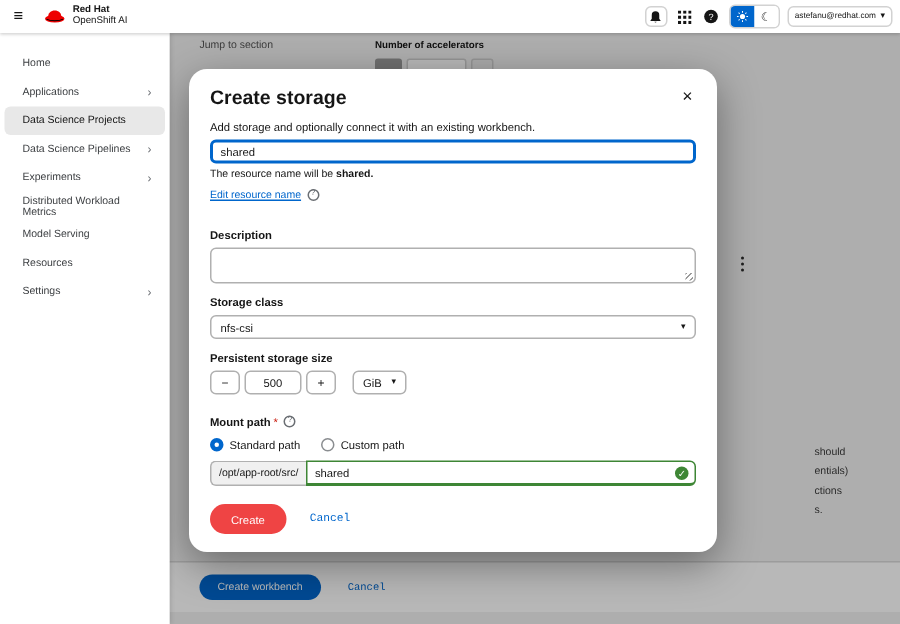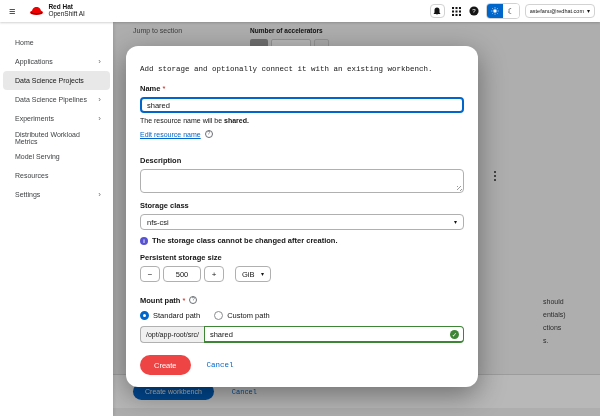--- a/index.html
+++ b/index.html
@@ -53,21 +53,21 @@
   .link { color:#0066cc; font-size:7px; text-decoration:none; cursor:pointer; background:none; border:none; font-family:Liberation Mono, monospace; }
 
   .overlay { position:absolute; top:22px; left:113px; right:0; bottom:0; background:rgba(0,0,0,.28); z-index:5; }
 
   
   .modal { position:absolute; left:126px; top:46px; width:352px; background:#fff; border-radius:12px;
            box-shadow:0 8px 28px rgba(0,0,0,.4); z-index:10; padding:11px 14px 12px; }
   .modal-title-row { display:flex; justify-content:space-between; align-items:flex-start; }
   .modal-title { font-size:13px; font-weight:bold; color:#151515; }
   .modal-close { font-size:9px; color:#151515; background:none; border:none; cursor:pointer; font-family:inherit; padding:2px; }
-  .modal-sub { font-size:7.5px; color:#151515; margin-top:8px;font-family:Liberation Mono, monospace; }
+  .modal-sub { font-size:7.5px; color:#151515; margin-top:8px; }
   .f-label { display:block; font-size:7.5px; font-weight:bold; color:#151515; }
   .req { color:#c9190b; margin-left:2px; font-weight:normal; }
   .mt-name { margin-top:11px; } .mt-desc { margin-top:18px; } .mt-sc { margin-top:8px; }
   .mt-pss { margin-top:8px; } .mt-mp { margin-top:14px; }
   .text-input { display:block; width:100%; height:16px; border:1px solid #b0b0b0; border-radius:4px;
                 font-size:7.5px; font-family:inherit; padding:0 5px; margin-top:4px; color:#151515; }
   .text-input.focused { border:2px solid #0066cc; }
   .helper { font-size:7px; color:#151515; margin-top:4px; }
   .edit-link-row { display:flex; align-items:center; gap:4px; margin-top:6px; }
   .edit-link { font-size:7px; color:#0066cc; text-decoration:underline; cursor:pointer; background:none; border:none; font-family:inherit; padding:0; }
@@ -236,48 +236,45 @@
     </div>
     <div class="bg-footer">
       <button class="pill-primary">Create workbench</button>
       <button class="link">Cancel</button>
     </div>
   </div>
 
   <div class="overlay"></div>
 
   <div class="modal">
+    <div class="modal-title-row">
+      <span class="modal-title">Create storage</span>
+      <button class="modal-close">✕</button>
+    </div>
     <div class="modal-sub">Add storage and optionally connect it with an existing workbench.</div>
 
-    <label class="f-label mt-name">
-      <span>Name</span><span class="req">*</span>
-    </label>
     <input class="text-input focused" type="text" value="shared" style="">
     <div class="helper">
       <span>The resource name will be </span><b>shared.</b>
     </div>
     <div class="edit-link-row">
       <button class="edit-link">Edit resource name</button>
       <span class="qmark">?</span>
     </div>
 
     <label class="f-label mt-desc">Description</label>
     <div class="ta-wrap">
       <textarea class="ta" style=""></textarea>
       <span class="ta-handle"></span>
     </div>
 
     <label class="f-label mt-sc">Storage class</label>
     <div class="select-box">
       <span>nfs-csi</span>
       <span class="caret">▾</span>
-    </div>
-    <div class="info-row">
-      <i class="info-icon">i</i>
-      <span class="info-text">The storage class cannot be changed after creation.</span>
     </div>
 
     <label class="f-label mt-pss">Persistent storage size</label>
     <div class="stepper-row">
       <button class="stp-btn">−</button>
       <input class="stp-input" type="text" value="500" style="">
       <button class="stp-btn">+</button>
       <div class="select-box unit-select">
         <span>GiB</span>
         <span class="caret">▾</span>

